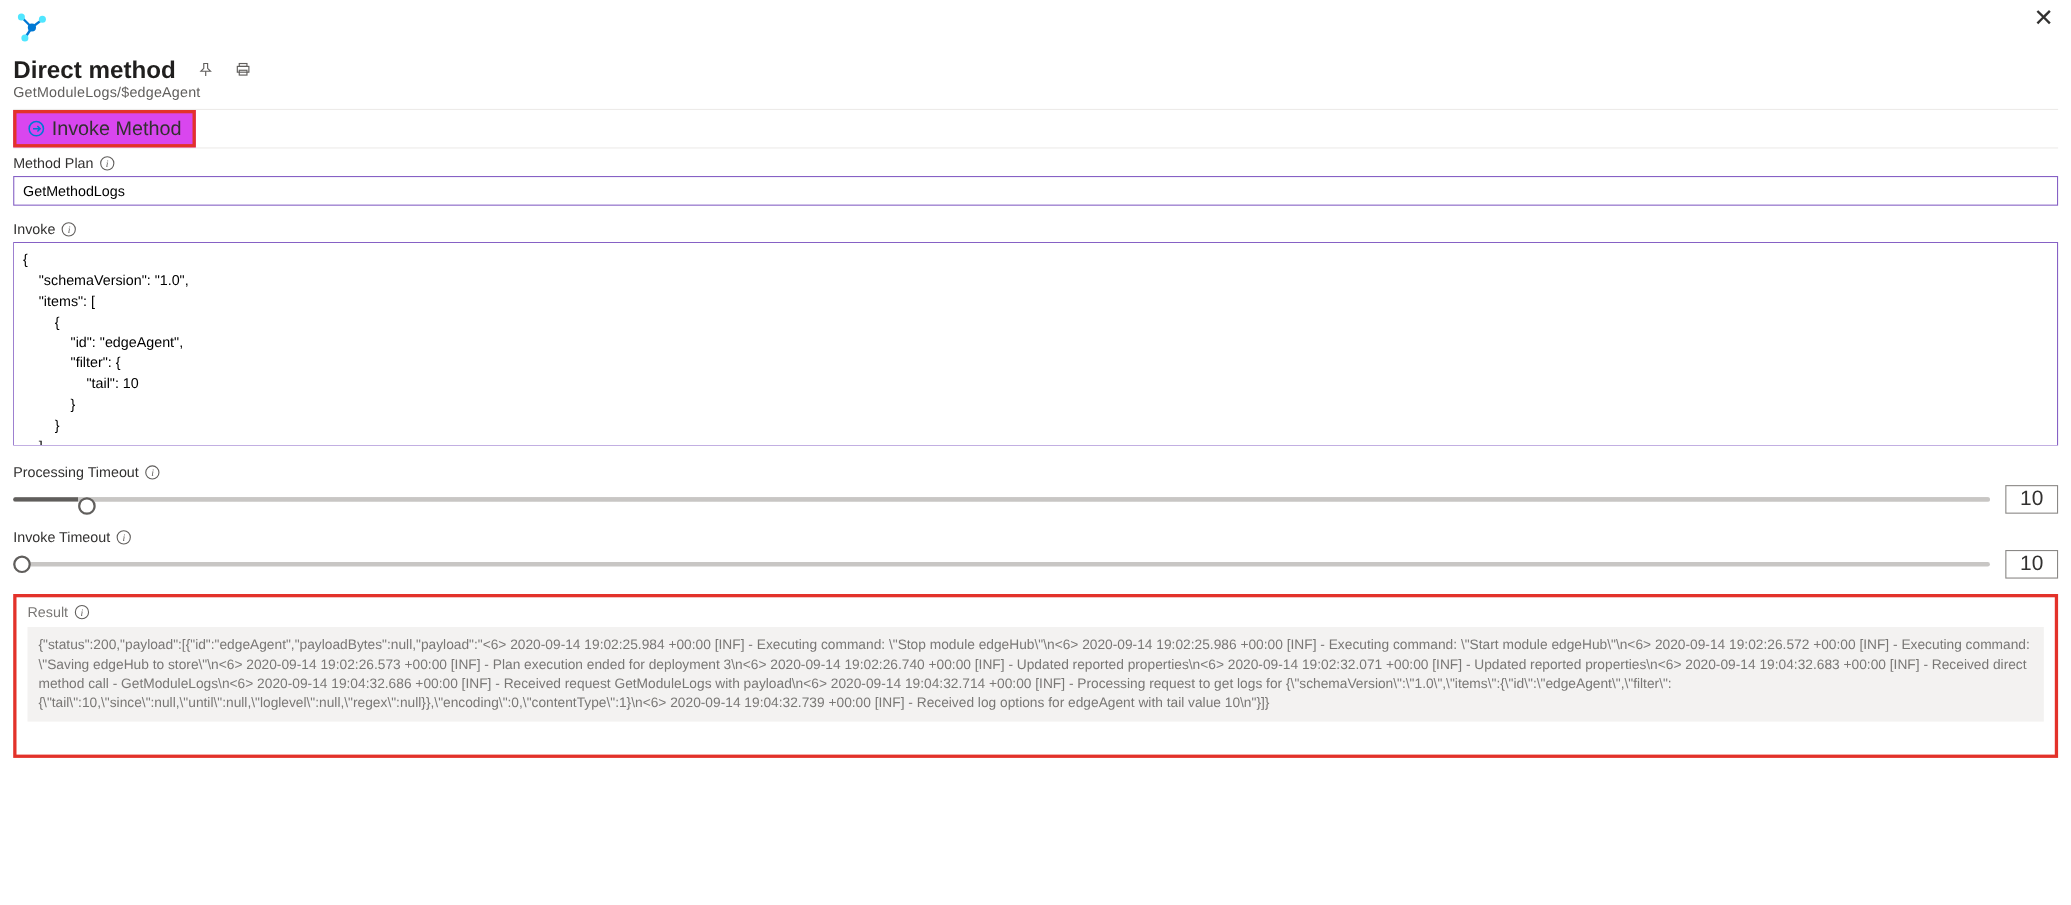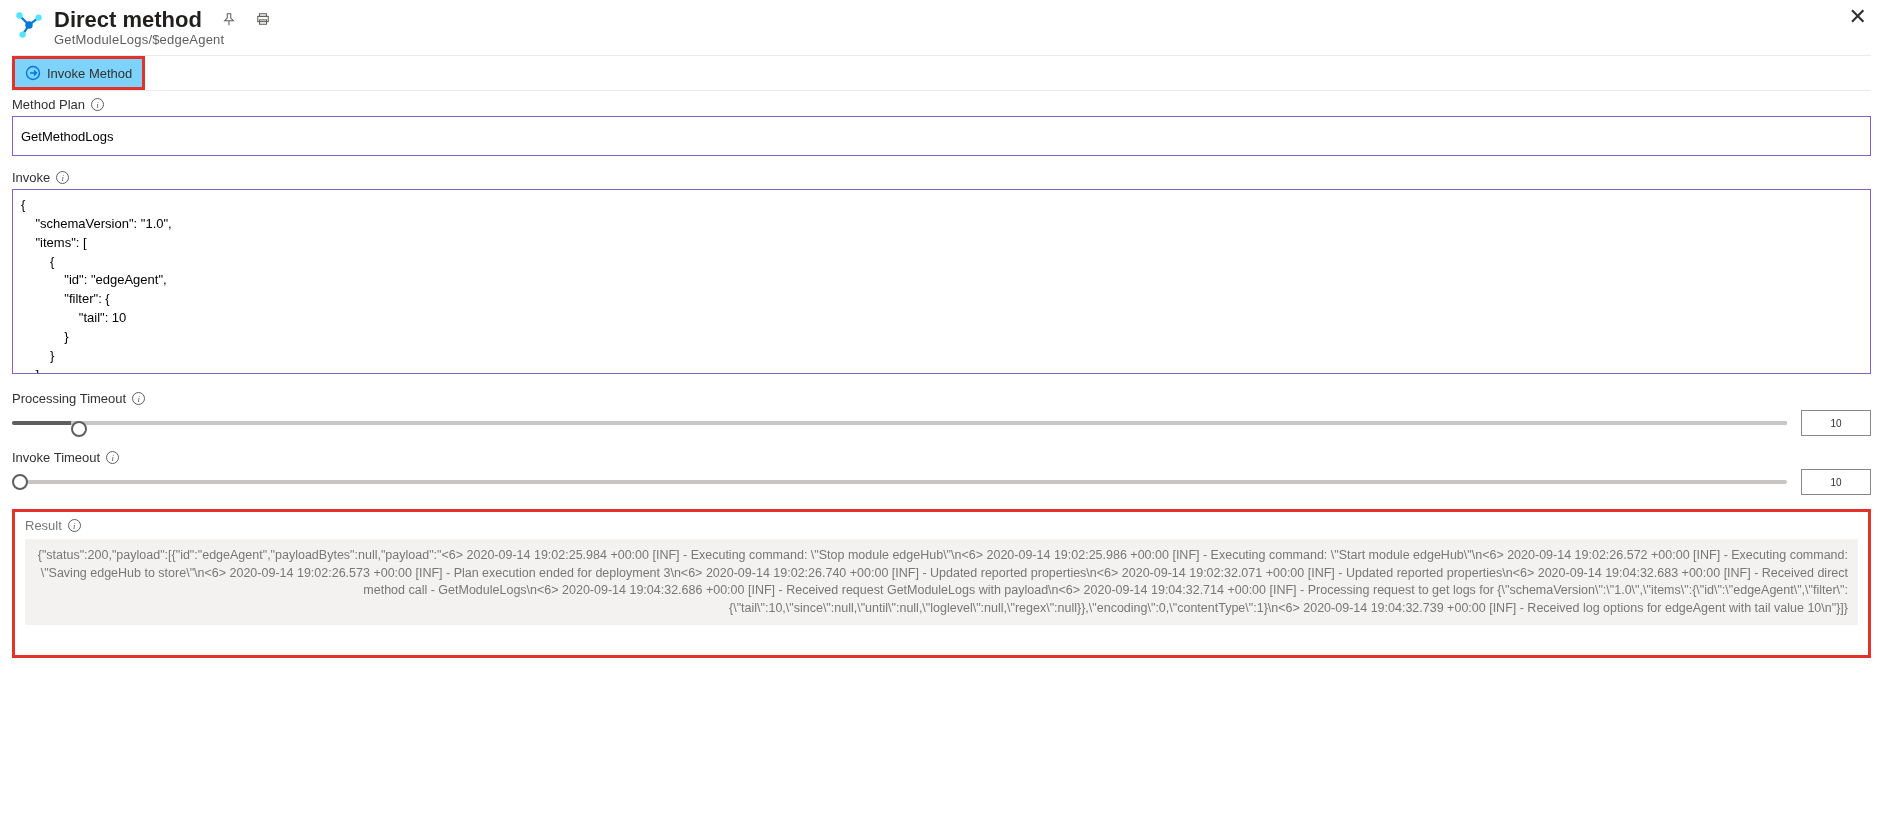--- a/index.html
+++ b/index.html
@@ -14,20 +14,21 @@
   .header {
     display: flex;
     align-items: flex-start;
     justify-content: space-between;
     margin-bottom: 8px;
   }
   .header-left {
     display: flex;
     align-items: flex-start;
     gap: 8px;
+    flex-direction: column;
   }
   .app-icon {
     width: 34px;
     height: 34px;
     margin-top: 2px;
   }
   .title-group { display: flex; flex-direction: column; }
   .title-row { display: flex; align-items: center; gap: 20px; }
   .page-title {
     font-size: 22px;
@@ -59,22 +60,22 @@
     margin-bottom: 6px;
   }
   .invoke-btn {
     display: inline-flex;
     align-items: center;
     gap: 6px;
     padding: 0 10px;
     border: 3px solid #e3322a;
     color: #0078d4;
     cursor: pointer;
-    font-size: 13px;
-    background: #7dd3fc;
+    font-size: 18px;
+    background: #d946ef;
   }
   .invoke-btn span.lbl { color: #323130; }
   .invoke-icon { width: 16px; height: 16px; }
   .field-group { margin: 6px 0 14px 0; }
   .field-label {
     display: flex;
     align-items: center;
     gap: 6px;
     font-size: 13px;
     color: #323130;
@@ -87,21 +88,21 @@
     display: inline-flex;
     align-items: center;
     justify-content: center;
     font-size: 9px;
     color: #605e5c;
     font-style: italic;
     font-family: Georgia, serif;
   }
   .text-input {
     width: 100%;
-    height: 40px;
+    height: 27px;
     border: 1px solid #8661c5;
     padding: 4px 8px;
     font-size: 13px;
     font-family: inherit;
     outline: none;
   }
   .textarea-input {
     width: 100%;
     height: 185px;
     border: 1px solid #8661c5;
@@ -143,33 +144,32 @@
     border: 2px solid #605e5c;
     border-radius: 50%;
     cursor: pointer;
   }
   .slider.ct::-webkit-slider-runnable-track {
     background: linear-gradient(to right, #605e5c 0%, #605e5c 3.3%, #c8c6c4 3.3%, #c8c6c4 100%);
     height: 4px;
     border-radius: 2px;
   }
   .slider-value {
-    width: 70px;
+    width: 48px;
     height: 26px;
     border: 1px solid #8a8886;
     display: flex;
     align-items: center;
     justify-content: center;
-    font-size: 10px;
+    font-size: 19px;
   }
   .result-block {
     border: 3px solid #e3322a;
     padding: 6px 10px 30px 10px;
     margin-top: 10px;
-    text-align: right;
   }
   .result-label {
     display: flex;
     align-items: center;
     gap: 6px;
     color: #797775;
     font-size: 13px;
     margin-bottom: 6px;
   }
   .result-text {

